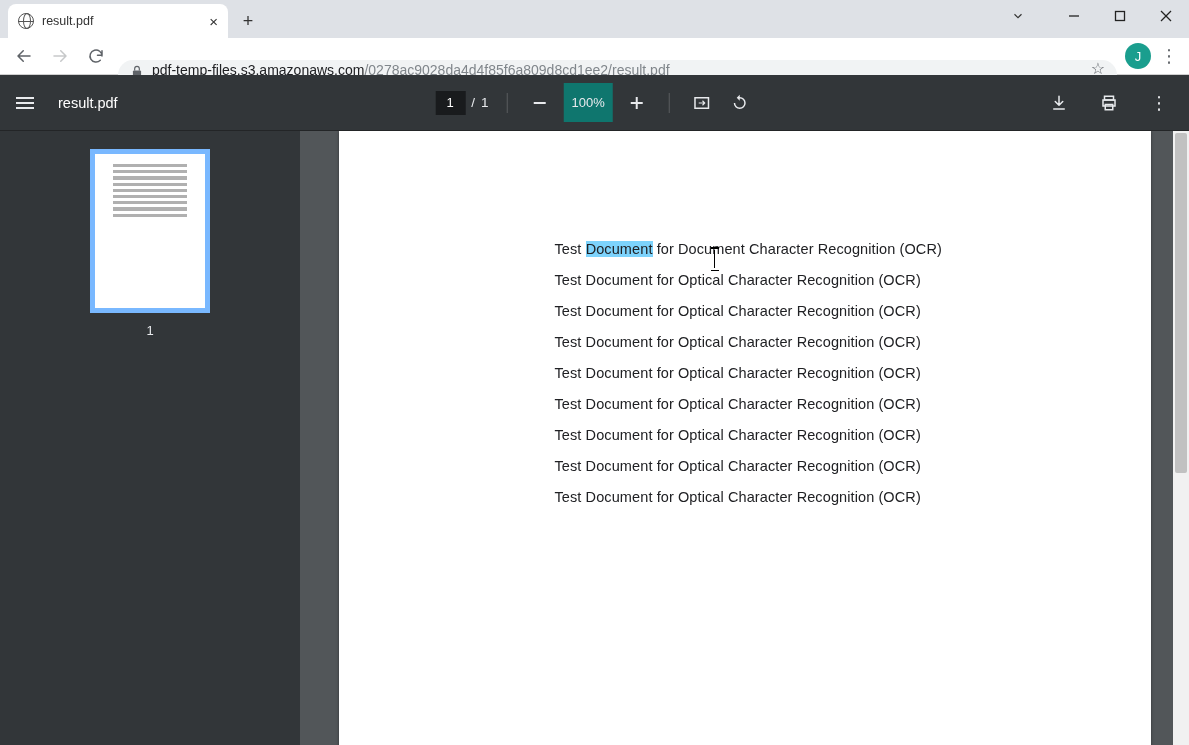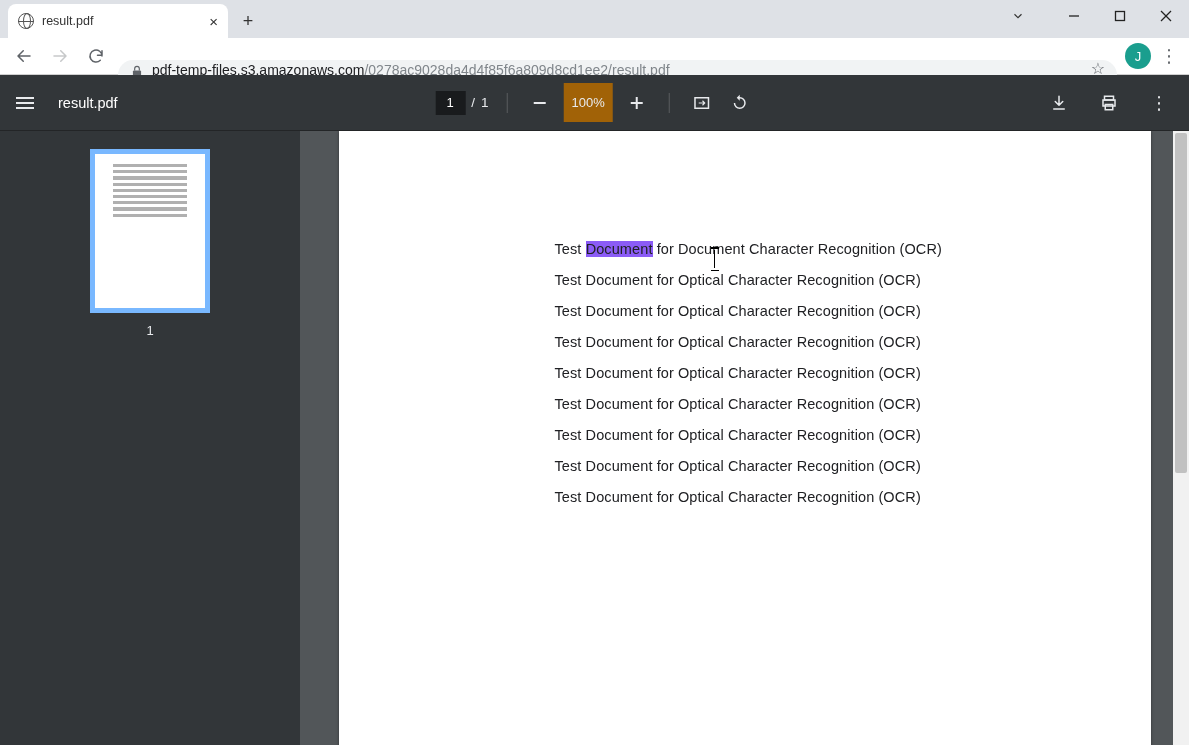--- a/index.html
+++ b/index.html
@@ -38,34 +38,34 @@
   .toolbar { height: 56px; background: #323639; color: #e8eaed; display: flex; align-items: center; padding: 0 16px; gap: 18px; border-bottom: 1px solid #232527; }
   .tb-left { display: flex; align-items: center; gap: 24px; }
   .hamburger { cursor: pointer; }
   .hamburger div { width: 18px; height: 2px; background: #e8eaed; margin: 3px 0; }
   .file-name { font-size: 14.5px; font-weight: 500; color: #fff; }
   .tb-center { position: absolute; left: 50%; transform: translateX(-50%); display: flex; align-items: center; gap: 10px; }
   .page-box { display: flex; align-items: center; gap: 6px; font-size: 13.5px; }
   .page-box input { width: 30px; height: 24px; background: #191b1d; border: none; color: #fff; text-align: center; font-size: 13px; }
   .vdiv { width: 1px; height: 20px; background: #5a5d60; margin: 0 8px; }
   .tb-btn { width: 28px; height: 28px; display: flex; align-items: center; justify-content: center; cursor: pointer; color: #e8eaed; border-radius: 2px; font-size: 18px; }
-  .zoom-box { background: #a16207; padding: 12px 8px; font-size: 13px; }
+  .zoom-box { background: #0f766e; padding: 12px 8px; font-size: 13px; }
   .tb-right { margin-left: auto; display: flex; align-items: center; gap: 22px; }
 
   .viewer-body { flex: 1; display: flex; overflow: hidden; position: relative; }
   .thumbs { width: 300px; background: #323639; padding-top: 18px; display: flex; flex-direction: column; align-items: center; }
   .thumb { width: 120px; height: 164px; background: #fff; border: 5px solid #79b8ff; cursor: pointer; padding: 10px 12px 0 12px; }
   .thumb .ln { height: 3.2px; background: #b0b0b0; margin-bottom: 3px; width: 86%; margin-left: auto; margin-right: auto; }
   .thumb-label { color: #e8eaed; font-size: 13px; margin-top: 10px; }
 
   .page-area { flex: 1; background: #525659; position: relative; overflow: hidden; }
   .page { position: absolute; left: 50%; transform: translateX(-50%); top: 0; width: 812px; background: #fff; min-height: 1060px; box-shadow: 0 1px 3px rgba(0,0,0,.4); padding: 110px 0 0 0; }
   .page .text-block { margin: 0 auto; width: 380px; }
   .page .line { font-size: 14.5px; color: #202124; margin-bottom: 15px; letter-spacing: 0.1px; white-space: nowrap; }
-  .page .line .sel { background: #8b5cf6; }
+  .page .line .sel { background: #7dd3fc; }
 
   .text-cursor { position: absolute; width: 1.5px; height: 18px; background: #000; }
   .text-cursor::before { content: ""; position: absolute; top: -3px; left: -3px; width: 8px; height: 1.5px; background: #000; }
   .text-cursor::after { content: ""; position: absolute; bottom: -3px; left: -3px; width: 8px; height: 1.5px; background: #000; }
 
   .scrollbar-v { position: absolute; right: 0; top: 0; bottom: 0; width: 16px; background: #f1f1f1; }
   .scrollbar-v .thumb-sb { position: absolute; left: 2px; right: 2px; top: 2px; height: 340px; background: #c1c1c1; border-radius: 2px; cursor: pointer; }
 
   svg { display: block; }
 </style>

